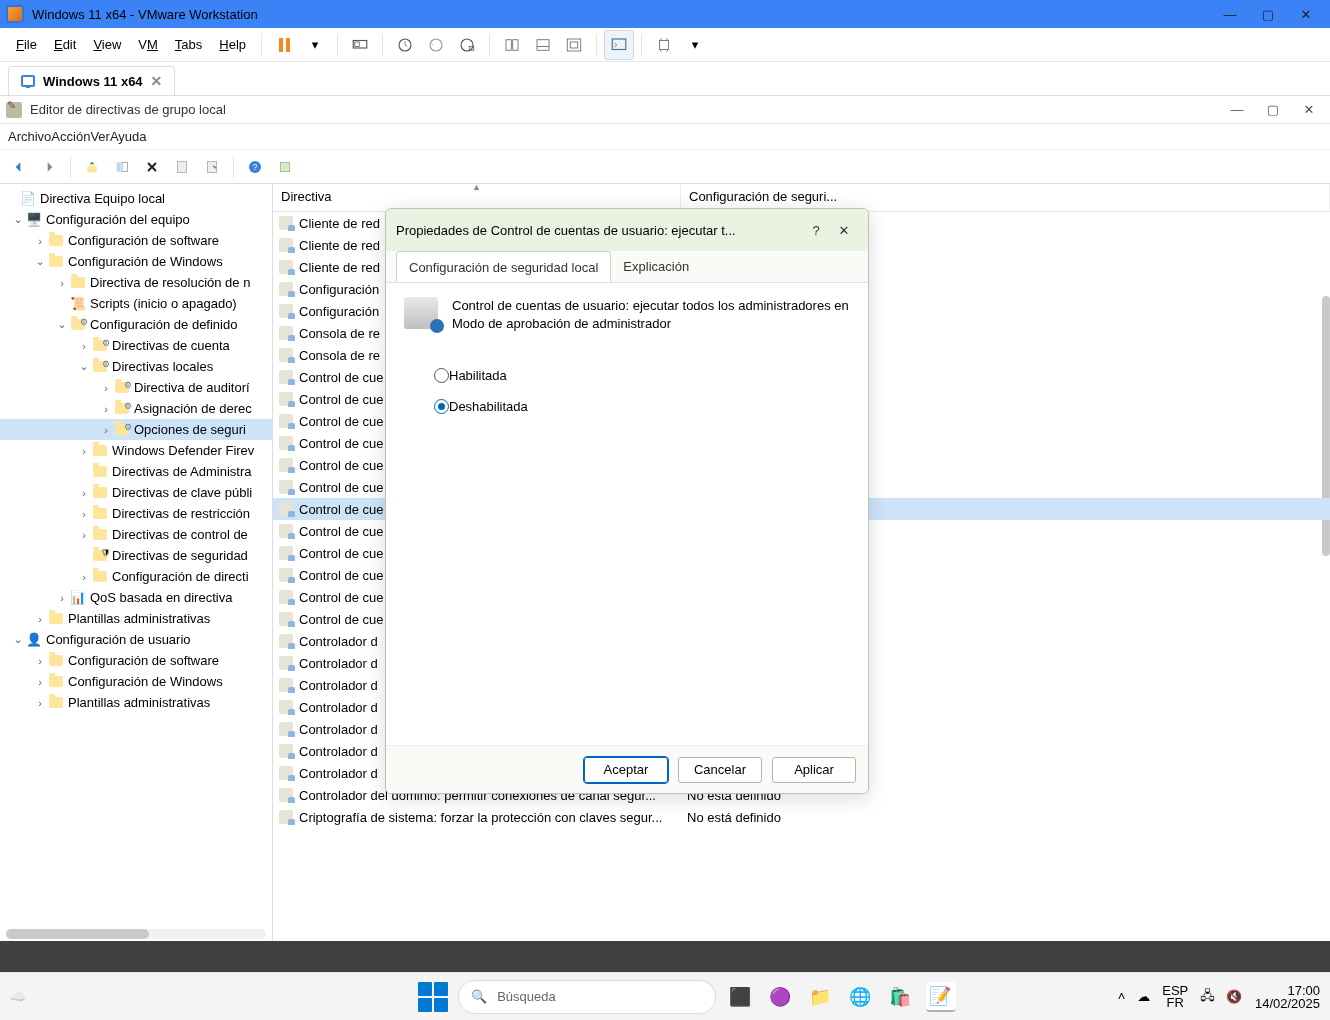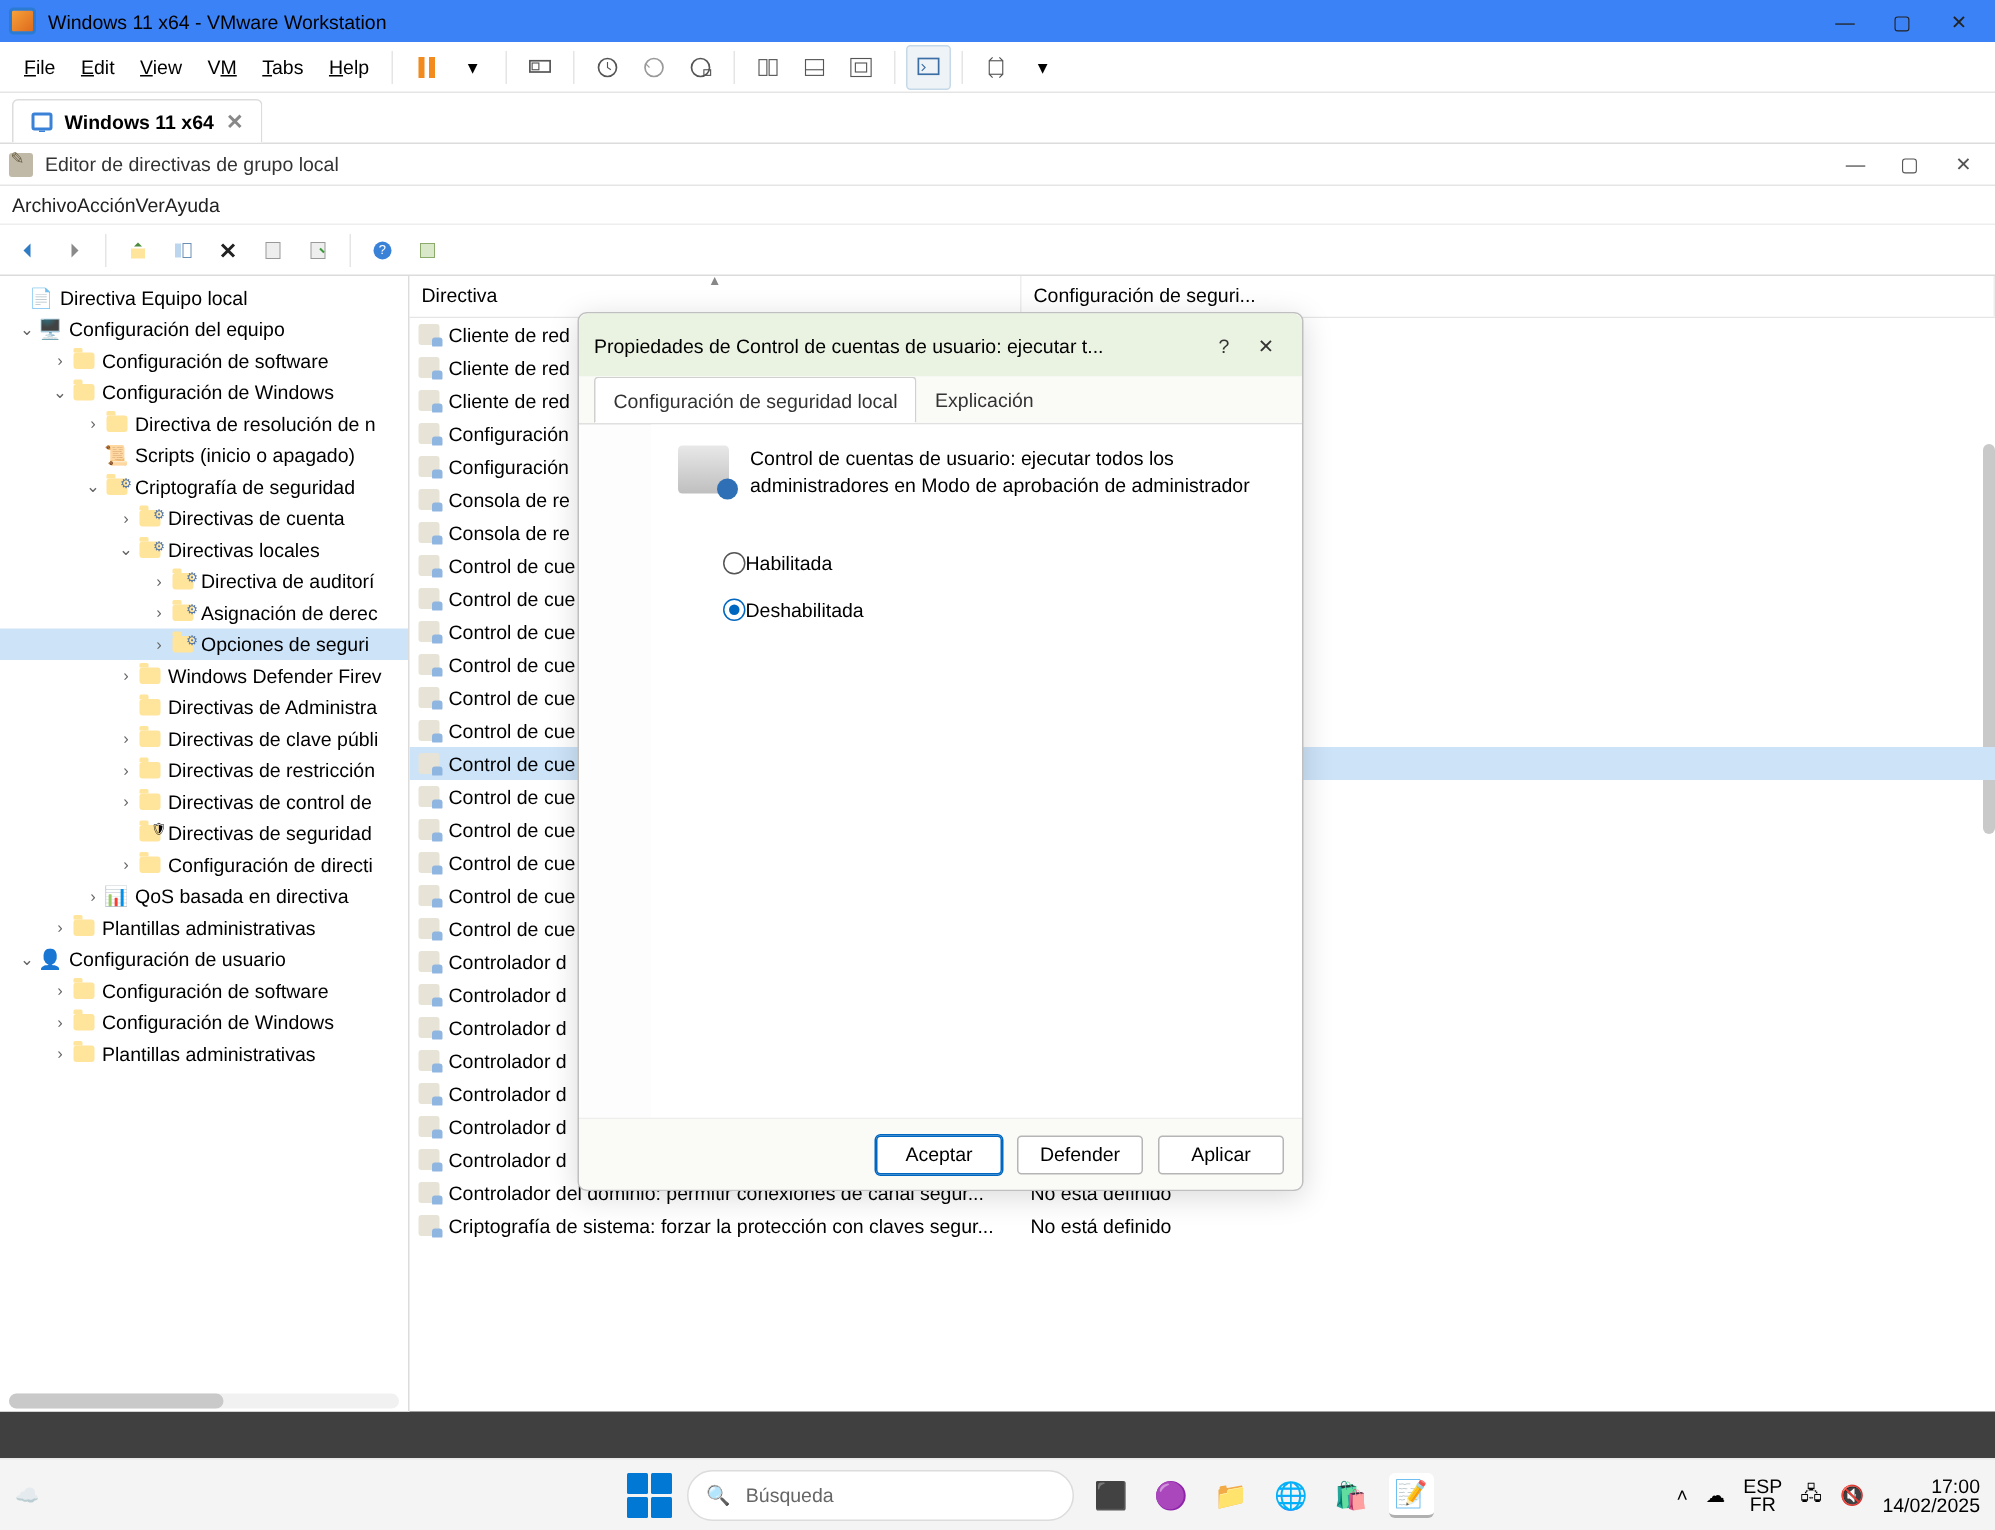--- a/index.html
+++ b/index.html
@@ -79,21 +79,21 @@
 .pol-ico::after { content: ""; position: absolute; right: -2px; bottom: -2px; width: 7px; height: 7px; background: #8fb6e0; border-radius: 2px; }
 
 
 .dialog { position: absolute; left: 385px; top: 112px; width: 484px; height: 586px; background: #fdfdfd; border: 1px solid #bfbfbf; border-radius: 6px; box-shadow: 0 4px 20px rgba(0,0,0,0.15); display: flex; flex-direction: column; }
 .dlg-title { height: 42px; display: flex; align-items: center; padding: 0 10px; background: #eaf3e1; border-radius: 6px 6px 0 0; }
 .dlg-title .t { flex: 1; overflow: hidden; text-overflow: ellipsis; white-space: nowrap; }
 .dlg-title .hbtn { width: 28px; height: 28px; display: flex; align-items: center; justify-content: center; color: #333; }
 .dlg-tabs { display: flex; padding: 0 10px; border-bottom: 1px solid #e0e0e0; background: #fafaf7; }
 .dlg-tabs .tab { padding: 8px 12px 6px; color: #333; }
 .dlg-tabs .tab.active { background: #fff; border: 1px solid #d0d0d0; border-bottom: 1px solid #fff; border-radius: 3px 3px 0 0; }
-.dlg-body { flex: 1; padding: 14px 18px; background: #fff; margin-left: 48px; }
+.dlg-body { flex: 1; padding: 14px 18px; background: #fff; }
 .dlg-body .desc-row { display: flex; gap: 14px; align-items: flex-start; }
 .dlg-body .server-ico { width: 34px; height: 32px; background: linear-gradient(#e8e8e8,#bfbfbf); border-radius: 3px; position: relative; flex-shrink: 0; }
 .dlg-body .server-ico::after { content: ""; position: absolute; right: -6px; bottom: -4px; width: 14px; height: 14px; background: #2e6fb5; border-radius: 50%; }
 .dlg-body .opts { margin-top: 36px; padding-left: 30px; }
 .dlg-body .opt { display: flex; align-items: center; margin-bottom: 16px; }
 .dlg-body .opt .radio { width: 15px; height: 15px; border: 1.5px solid #555; border-radius: 50%; display: flex; align-items: center; justify-content: center; }
 .dlg-body .opt .radio.checked { border-color: #0067c0; }
 .dlg-body .opt .radio.checked::after { content: ""; width: 7px; height: 7px; background: #0067c0; border-radius: 50%; }
 .dlg-foot { height: 48px; display: flex; align-items: center; justify-content: flex-end; gap: 10px; padding: 0 12px; background: #fafaf7; border-top: 1px solid #eee; border-radius: 0 0 6px 6px; }
 .dlg-foot button { width: 84px; height: 26px; background: #fff; border: 1px solid #b5b5b5; border-radius: 3px; }
@@ -339,21 +339,21 @@
                             <span class="ico comp-ico">📜</span>
                             <span>Scripts (inicio o apagado)</span>
                           </div>
                         </li>
                       <li>
                           <div class="row" style="padding-left:54px">
                             <span class="tw">⌄</span>
                             <span class="ico">
                               <span class="folder gear"></span>
                             </span>
-                            <span>Criptografía de seguridad</span>
+                            <span>Configuración de definido</span>
                           </div>
                         <ul>
                           <li>
                               <div class="row" style="padding-left:76px">
                                 <span class="tw">›</span>
                                 <span class="ico">
                                   <span class="folder gear"></span>
                                 </span>
                                 <span>Directivas de cuenta</span>
                               </div>
@@ -753,21 +753,21 @@
           <span>Habilitada</span>
         </div>
         <div class="opt">
           <span class="radio checked"></span>
           <span>Deshabilitada</span>
         </div>
       </div>
     </div>
     <div class="dlg-foot">
       <button class="primary">Aceptar</button>
-      <button>Defender</button>
+      <button>Cancelar</button>
       <button>Aplicar</button>
     </div>
   </div>
 
   <div class="taskbar">
     <div class="weather">☁️</div>
     <div class="left-spacer"></div>
     <div class="start">
         <i></i>
         <i></i>

